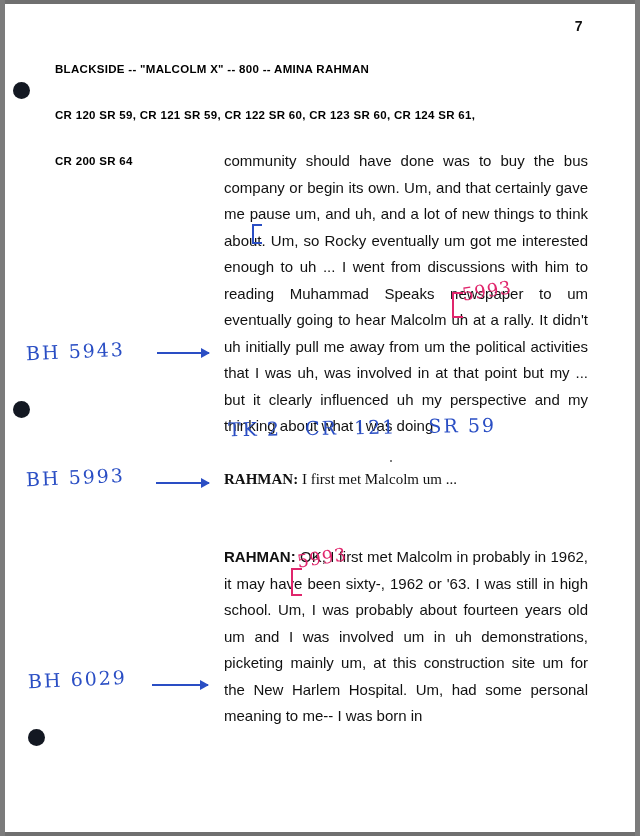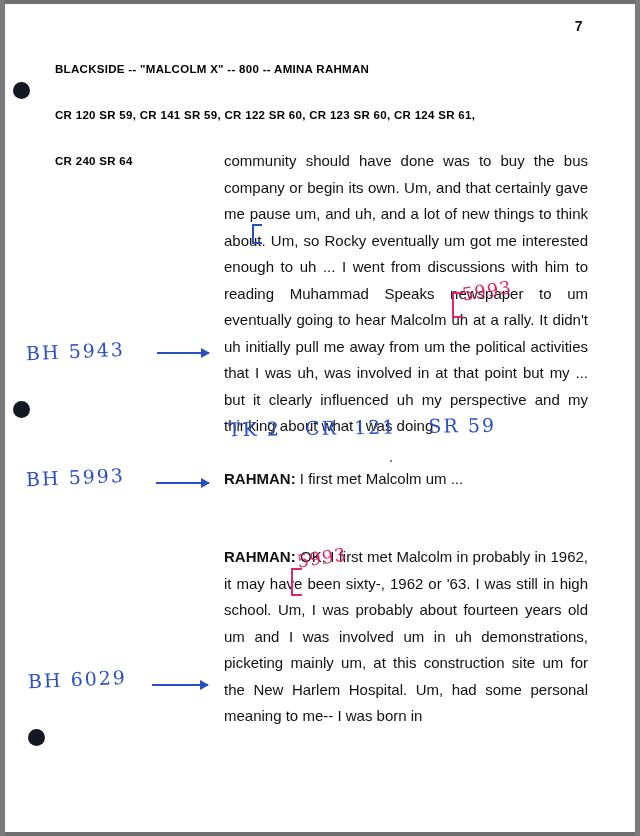--- a/index.html
+++ b/index.html
@@ -85,21 +85,21 @@
     top: 148px;
     width: 364px;
   }
   .para {
     font-size: 15px;
     color: #111;
     line-height: 26.5px;
     text-align: justify;
     margin: 0;
   }
-  .para.nojust { text-align: left; }
+  .para.nojust { text-align: left; font-family: Liberation Serif, serif; }
   .spk {
     font-weight: bold;
   }
   .gap-sm { height: 26px; }
   .gap-md { height: 26px; }
 
   
   .hand {
     position: absolute;
     color: #2a4ec4;
@@ -173,22 +173,22 @@
   <div class="edge-right"></div>
 
   <div class="hole h1"></div>
   <div class="hole h2"></div>
   <div class="hole h3"></div>
 
   <div class="page-number">7</div>
 
   <div class="header">
     <div>BLACKSIDE -- "MALCOLM X" -- 800 -- AMINA RAHMAN</div>
-    <div>CR 120 SR 59, CR 141 SR 59, CR 122 SR 60, CR 123 SR 60, CR 124 SR 61,</div>
-    <div>CR 240 SR 64</div>
+    <div>CR 120 SR 59, CR 121 SR 59, CR 122 SR 60, CR 123 SR 60, CR 124 SR 61,</div>
+    <div>CR 200 SR 64</div>
   </div>
 
   <div class="body-col">
     <p class="para">community should have done was to buy the bus company or begin its own.  Um, and that certainly gave me pause um, and uh, and a lot of new things to think about.  Um, so Rocky eventually um got me interested enough to uh ... I went from discussions with him to reading Muhammad Speaks newspaper to um eventually going to hear Malcolm uh at a rally.  It didn't uh initially pull me away from um the political activities that I was uh, was involved in at that point but my ... but it clearly influenced uh my perspective and my thinking about what I was doing</p>
     <div class="gap-md"></div>
     <p class="para nojust"><span class="spk">RAHMAN:</span><span>  I first met Malcolm um ...</span></p>
     <div class="gap-sm"></div>
     <div class="gap-sm"></div>
     <p class="para"><span class="spk">RAHMAN:</span><span>  OK, I first met Malcolm in probably in 1962, it may have been sixty-, 1962 or '63.  I was still in high school.  Um, I was probably about fourteen years old um and I was involved um in uh demonstrations, picketing mainly um, at this construction site um for the New Harlem Hospital.  Um, had some personal meaning to me-- I was born in</span></p>
   </div>

